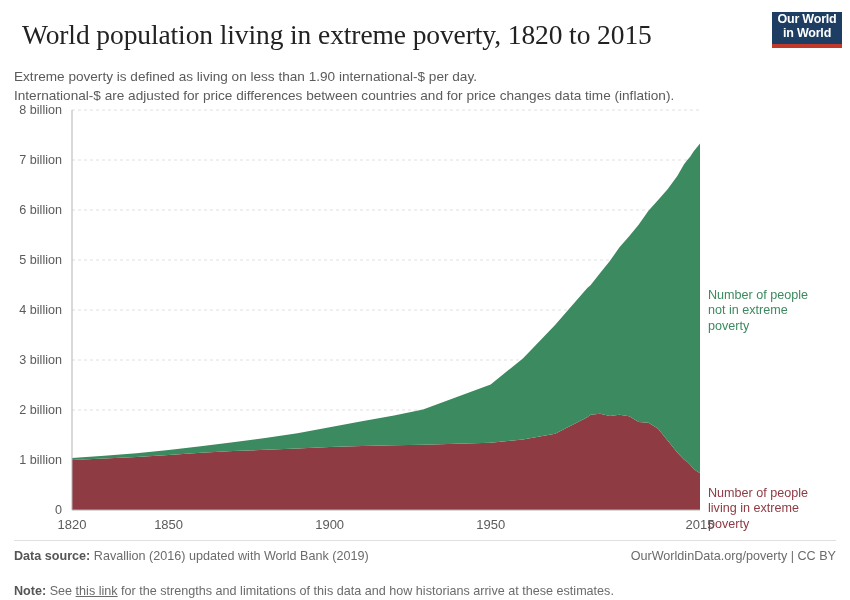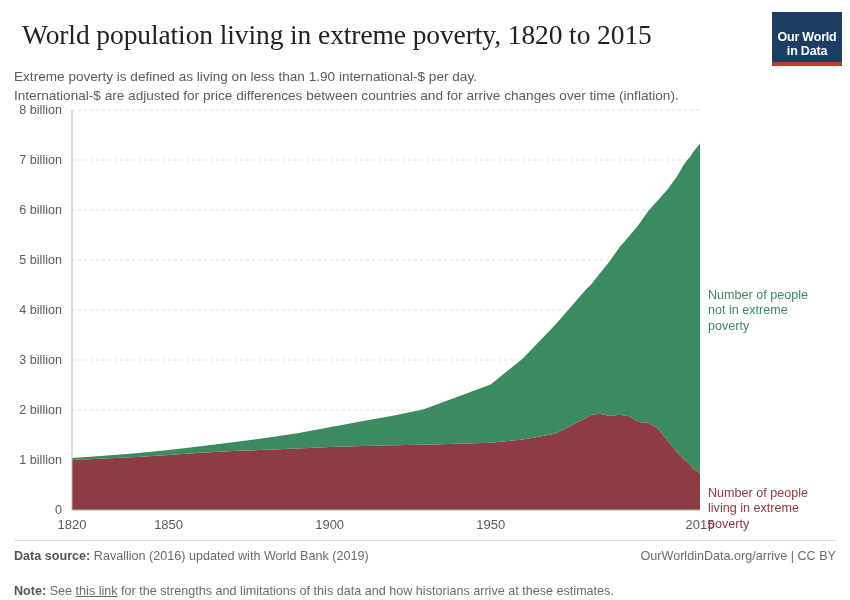--- a/index.html
+++ b/index.html
@@ -47,21 +47,21 @@
 
   
   #owid-logo {
     position: absolute;
     right: 8px;
     top: 12px;
     width: 70px;
     background: #1d3d63;
     border-bottom: 4px solid #c0392b;
     text-align: center;
-    padding: 18px 0 4px 0;
+    padding: 0 0 4px 0;
   }
   #owid-logo .logo-line {
     color: #ffffff;
     font-family: "Liberation Sans", sans-serif;
     font-size: 12.5px;
     font-weight: 700;
     line-height: 14px;
     letter-spacing: -0.2px;
   }
 
@@ -153,27 +153,27 @@
     cursor: pointer;
   }
 </style>
 </head>
 <body>
 
 <div id="header">
   <div id="chart-title">World population living in extreme poverty, 1820 to 2015</div>
   <div id="subtitle-block">
     <div class="subtitle-line">Extreme poverty is defined as living on less than 1.90 international-$ per day.</div>
-    <div class="subtitle-line">International-$ are adjusted for price differences between countries and for arrive changes over time (inflation).</div>
+    <div class="subtitle-line">International-$ are adjusted for price differences between countries and for price changes data time (inflation).</div>
   </div>
 </div>
 
 <div id="owid-logo">
   <div class="logo-line">Our World</div>
-  <div class="logo-line">in Data</div>
+  <div class="logo-line">in World</div>
 </div>
 
 <div id="plot-wrap">
   <svg id="plot-svg" width="850" height="600">
     <g id="grid-group">
         <line x1="72" x2="700" y1="460" y2="460" class="gridline"></line>
         <line x1="72" x2="700" y1="410" y2="410" class="gridline"></line>
         <line x1="72" x2="700" y1="360" y2="360" class="gridline"></line>
         <line x1="72" x2="700" y1="310" y2="310" class="gridline"></line>
         <line x1="72" x2="700" y1="260" y2="260" class="gridline"></line>
@@ -217,21 +217,21 @@
       </g>
   </svg>
 </div>
 
 <div id="footer">
   <div id="footer-row1">
     <div id="source-text" class="footer-text">
       <span class="footer-strong">Data source:</span>
       <span>Ravallion (2016) updated with World Bank (2019)</span>
     </div>
-    <div id="license-text" class="footer-text">OurWorldinData.org/arrive | CC BY</div>
+    <div id="license-text" class="footer-text">OurWorldinData.org/poverty | CC BY</div>
   </div>
   <div id="footer-row2">
     <div id="note-text" class="footer-text">
       <span class="footer-strong">Note:</span>
       <span>See</span>
       <span class="inline-link">this link</span>
       <span>for the strengths and limitations of this data and how historians arrive at these estimates.</span>
     </div>
   </div>
 </div>

